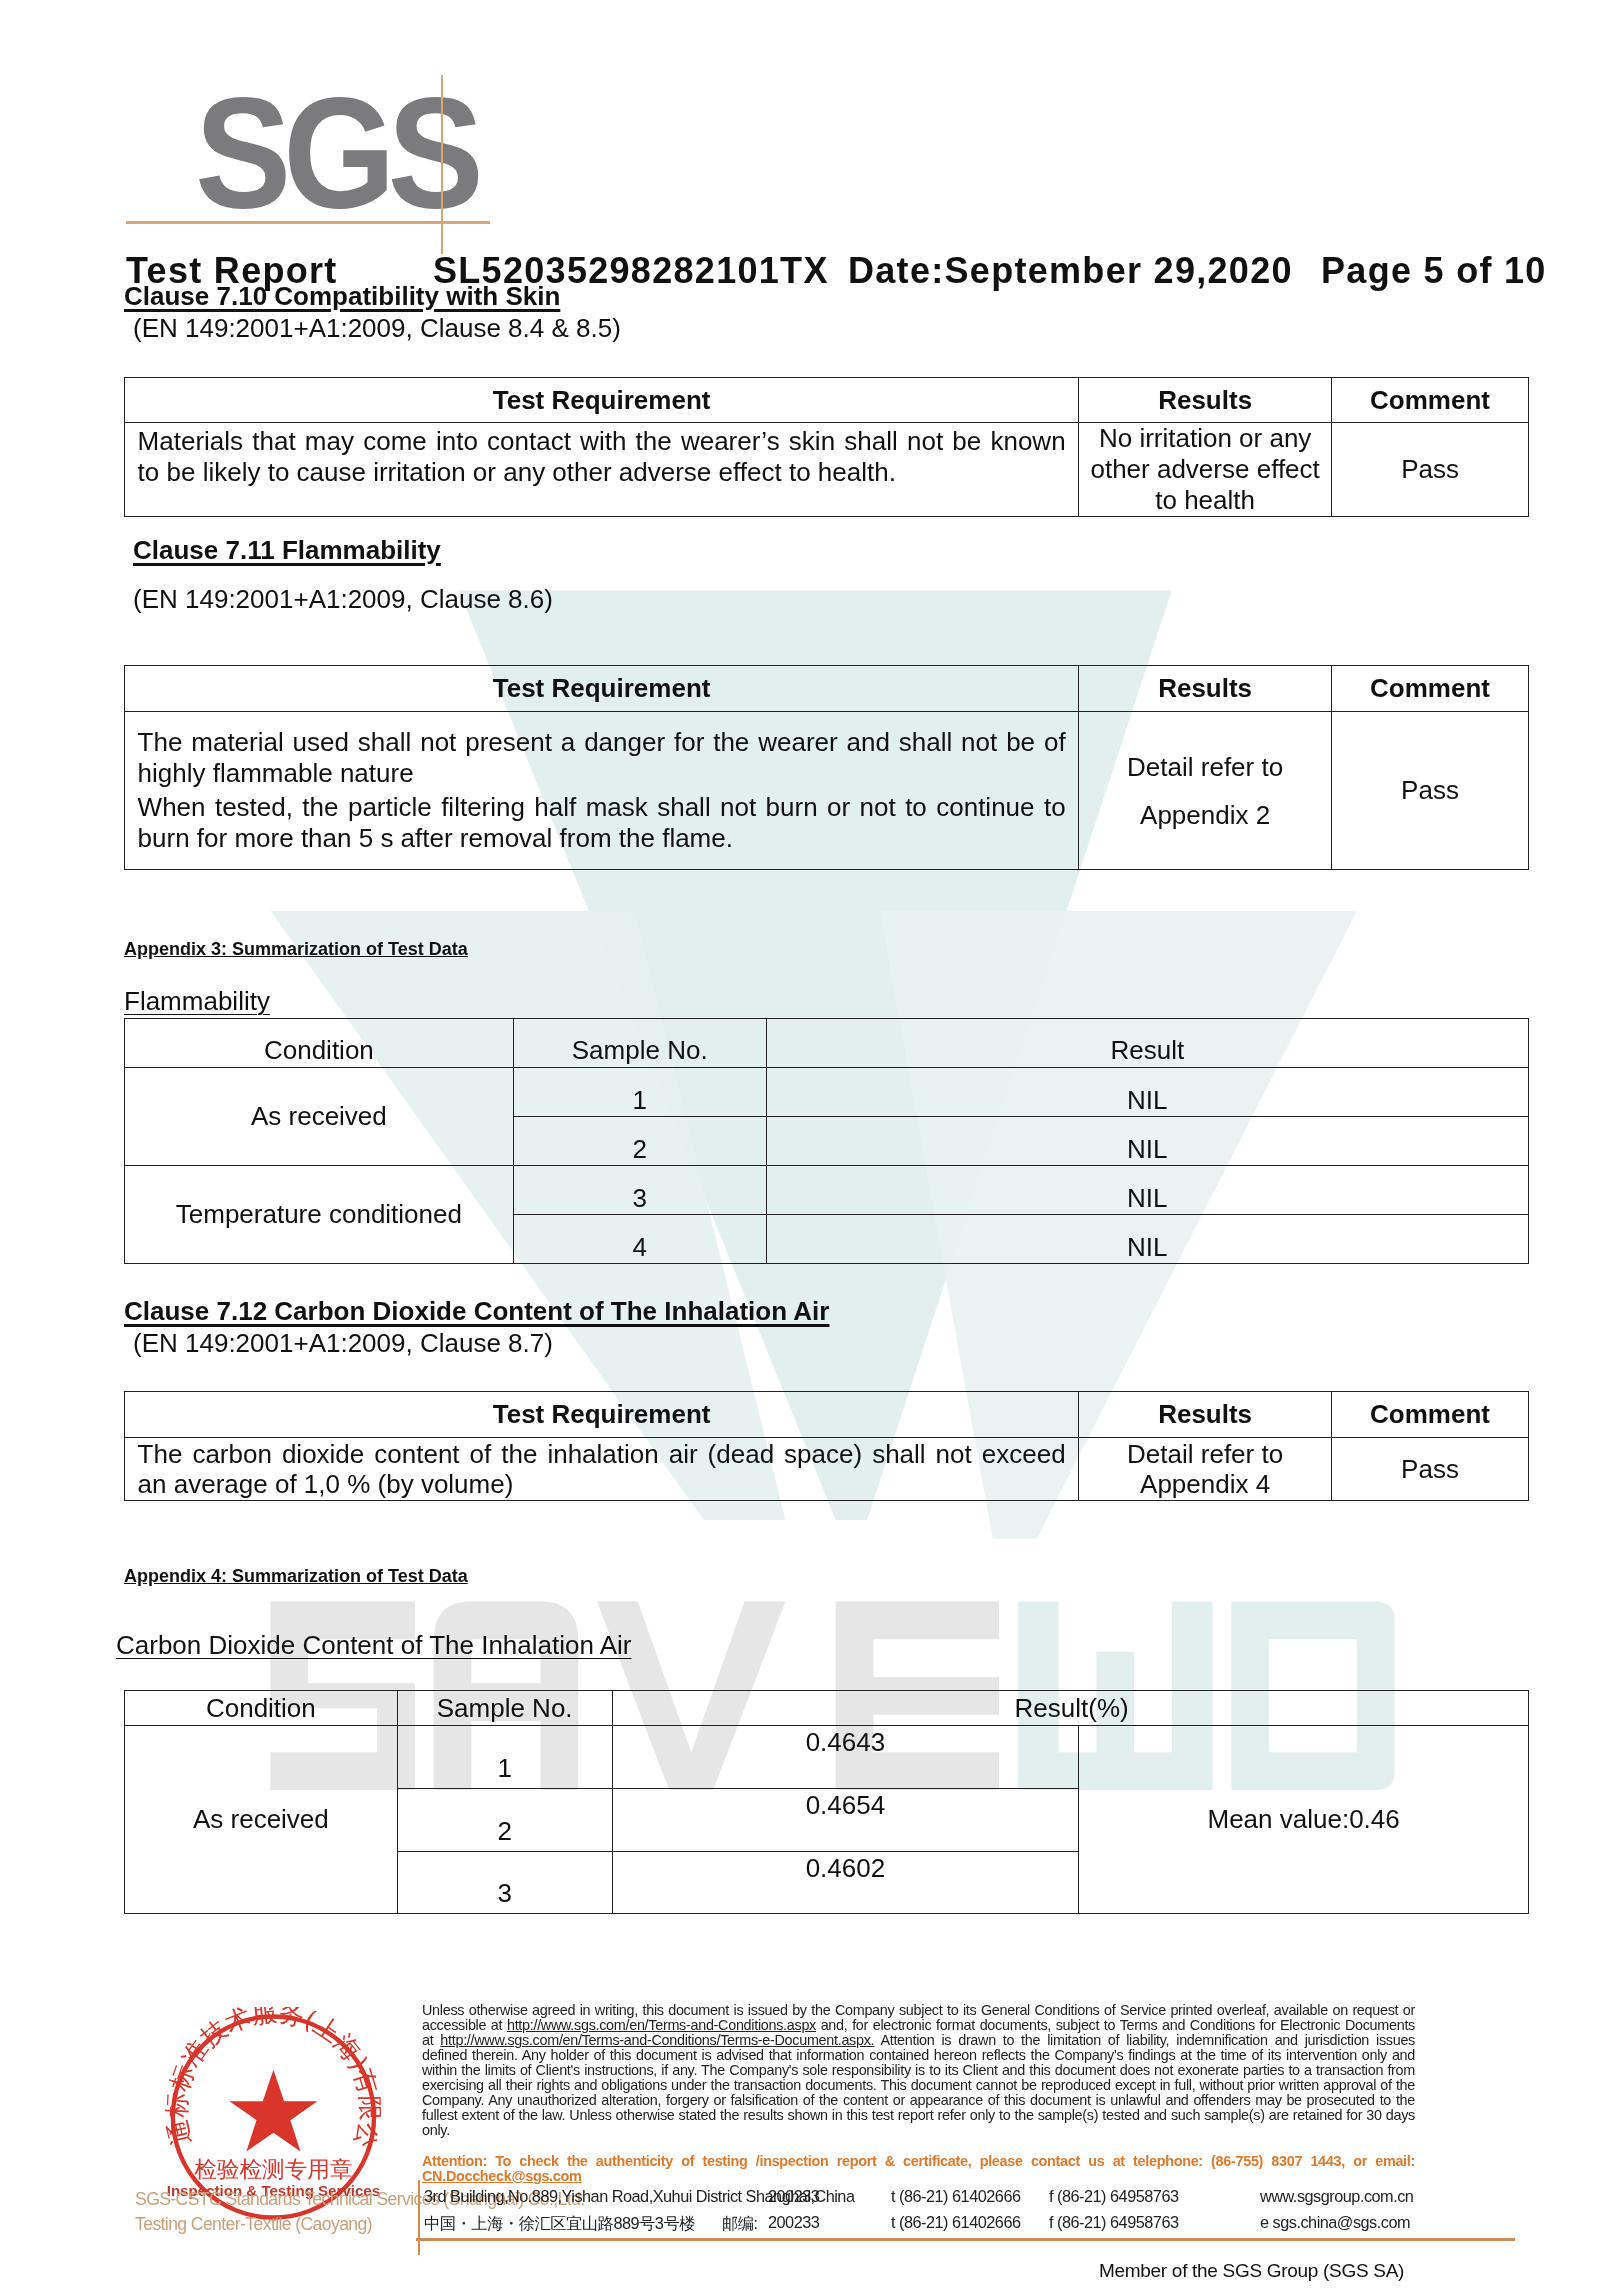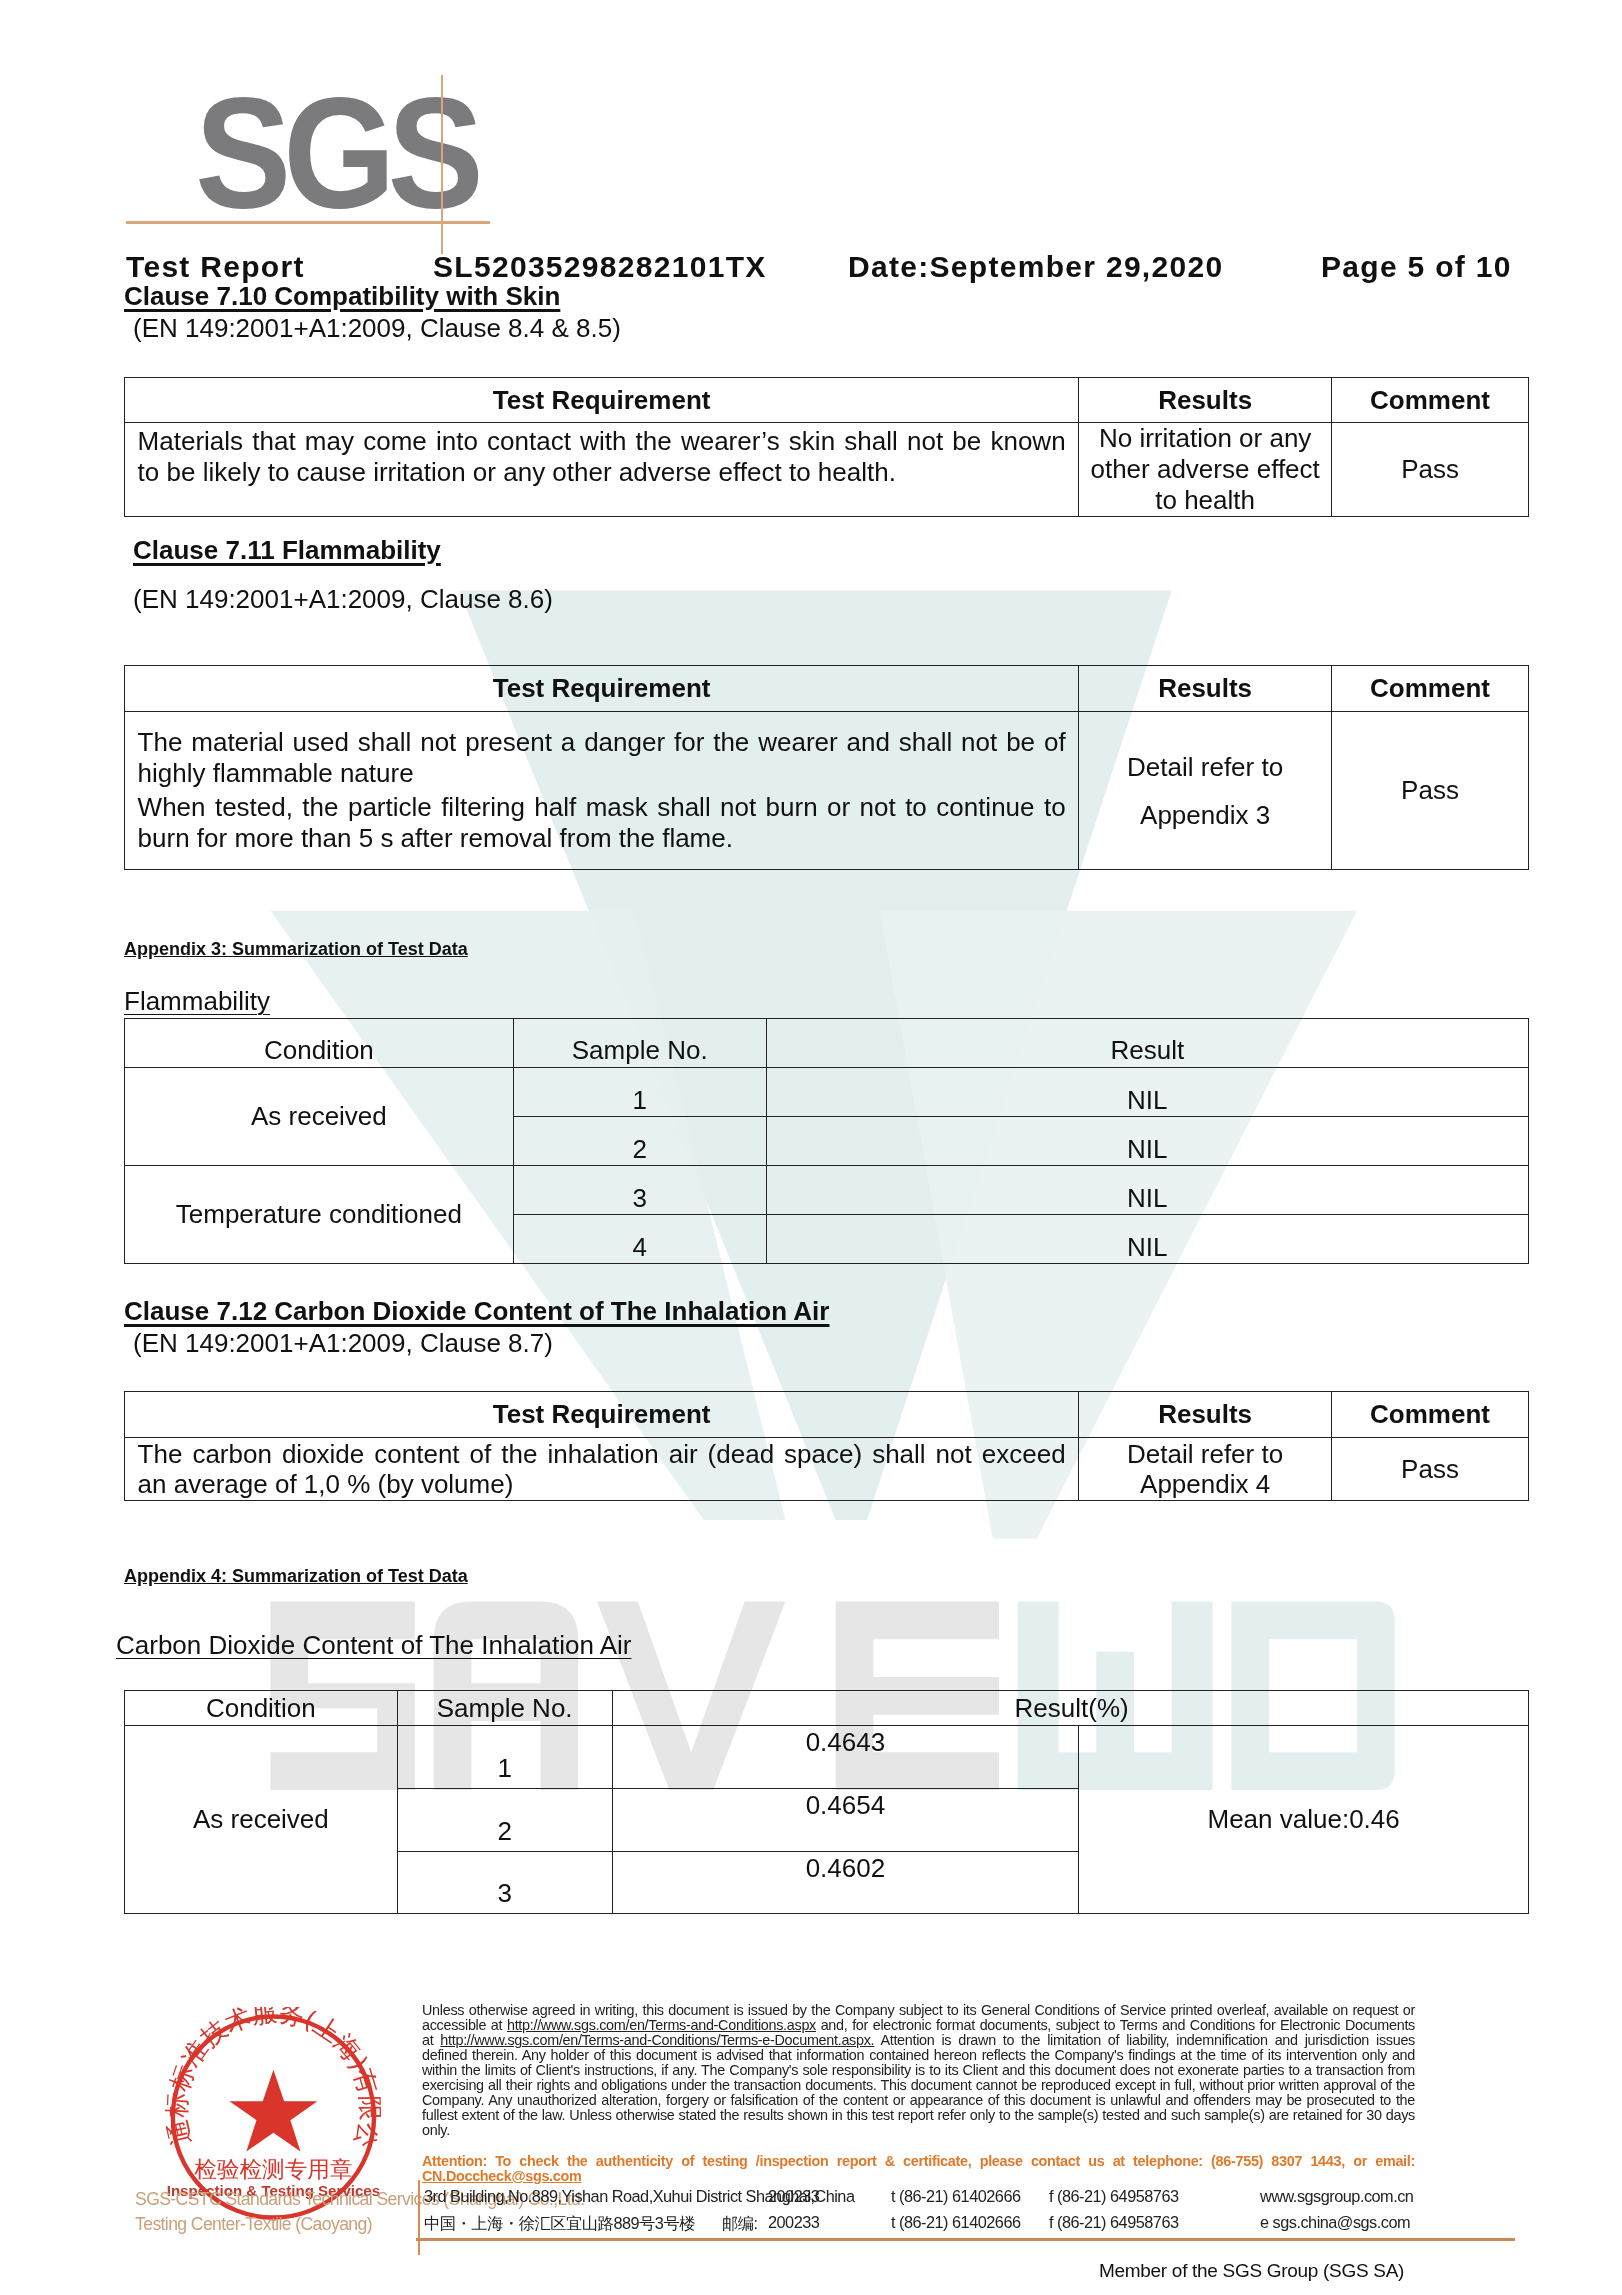--- a/index.html
+++ b/index.html
@@ -9,21 +9,21 @@
   
   .wm { position:absolute; pointer-events:none; z-index:0; }
   .content { position:absolute; inset:0; z-index:1; }
 
   .logo-text { position:absolute; left:195px; top:74px; font-family:"Liberation Sans", sans-serif;
                font-weight:bold; font-size:157px; letter-spacing:-8.8px; color:#7b7b7d; line-height:1;
                transform:scaleX(0.92); transform-origin:left top; }
   .logo-hline { position:absolute; left:126px; top:221px; width:364px; height:2.5px; background:#d9a57a; }
   .logo-vline { position:absolute; left:441px; top:75px; width:1.9px; height:179px; background:#d9a57a; }
 
-  .hdr { position:absolute; top:250px; font-weight:bold; font-size:30px; letter-spacing:1.3px; }
+  .hdr { position:absolute; top:250px; font-weight:bold; font-size:36px; letter-spacing:1.3px; }
 
   .h-clause { position:absolute; font-weight:bold; font-size:26px; text-decoration:underline; text-decoration-thickness:2.5px; text-underline-offset:3.8px; }
   .h-en { position:absolute; font-size:26px; }
   .h-app { position:absolute; font-weight:bold; font-size:18px;text-decoration:underline; }
   .h-sub { position:absolute; font-size:26px; text-decoration:underline; text-underline-offset:3.8px; text-decoration-thickness:1.3px; }
 
   table.t { position:absolute; border-collapse:collapse; font-size:26px; }
   table.t td, table.t th { border:1.9px solid #222; padding:0; }
   table.t th { font-weight:bold; }
   .c { text-align:center; }
@@ -110,21 +110,21 @@
       <th class="c">Results</th>
       <th class="c">Comment</th>
     </tr>
     <tr style="height:158px">
       <td class="cell-pad" style="line-height:31px;text-align:justify;">
         <div>The material used shall not present a danger for the wearer and shall not be of highly flammable nature</div>
         <div style="margin-top:3px">When tested, the particle filtering half mask shall not burn or not to continue to burn for more than 5 s after removal from the flame.</div>
       </td>
       <td class="c" style="line-height:48px;">
         <div>Detail refer to</div>
-        <div>Appendix 3</div>
+        <div>Appendix 2</div>
       </td>
       <td class="c">Pass</td>
     </tr>
   </tbody>
     </table>
 
   <div class="h-app" style="left:124px;top:939px;">Appendix 3: Summarization of Test Data</div>
   <div class="h-sub" style="left:124px;top:986px;">Flammability</div>
 
   <table class="t" style="left:124px;top:1018px;width:1405px;">

